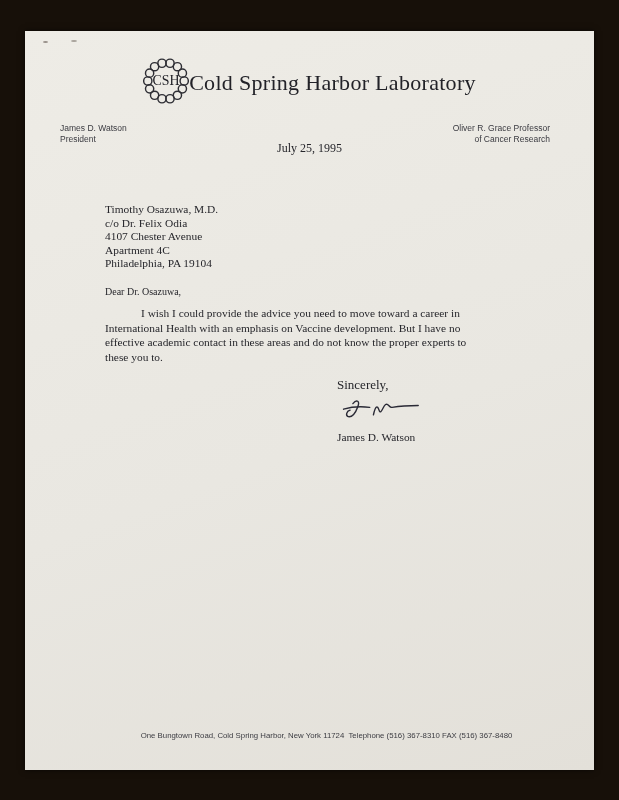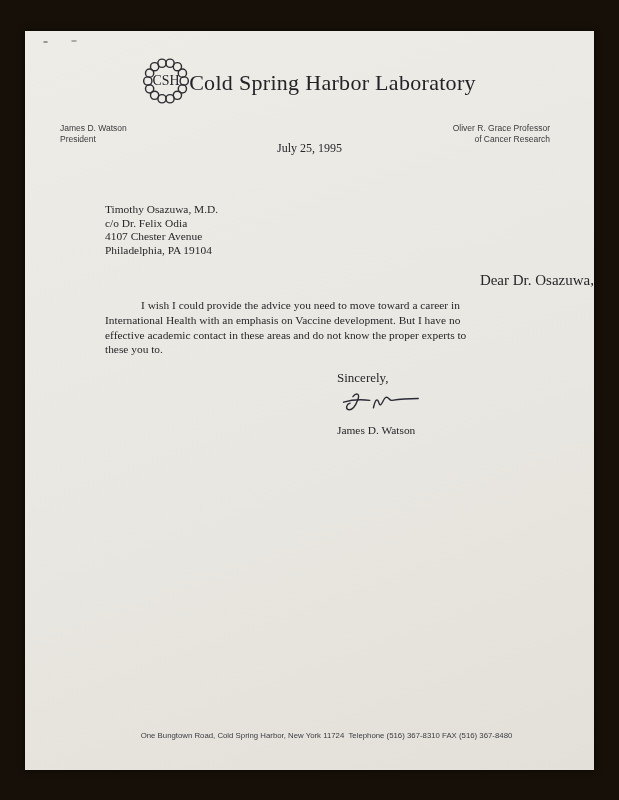--- a/index.html
+++ b/index.html
@@ -86,22 +86,21 @@
     font-size: 12px;
     color: #26262b;
   }
   .recipient {
     margin: 59px 0 0 80px;
     font-size: 11.4px;
     line-height: 13.6px;
   }
   .salutation {
     margin: 15px 0 0 80px;
-    font-size: 15px;
-    text-align: right;
+    font-size: 10px;
   }
   .paragraph {
     margin: 9px 58px 0 80px;
     font-size: 11.4px;
     line-height: 14.6px;
   }
   .paragraph .first { text-indent: 36px; }
   .closing {
     margin: 13px 0 0 312px;
     font-size: 13px;
@@ -170,20 +169,21 @@
           <div>Oliver R. Grace Professor</div>
           <div>of Cancer Research</div>
         </div>
       </div>
     </header>
 
     <div class="recipient">
       <div>Timothy Osazuwa, M.D.</div>
       <div>c/o Dr. Felix Odia</div>
       <div>4107 Chester Avenue</div>
+      <div>Apartment 4C</div>
       <div>Philadelphia, PA 19104</div>
     </div>
 
     <div class="salutation">Dear Dr. Osazuwa,</div>
 
     <div class="paragraph">
       <div class="first">I wish I could provide the advice you need to move toward a career in</div>
       <div>International Health with an emphasis on Vaccine development.  But I have no</div>
       <div>effective academic contact in these areas and do not know the proper experts to</div>
       <div>these you to.</div>

